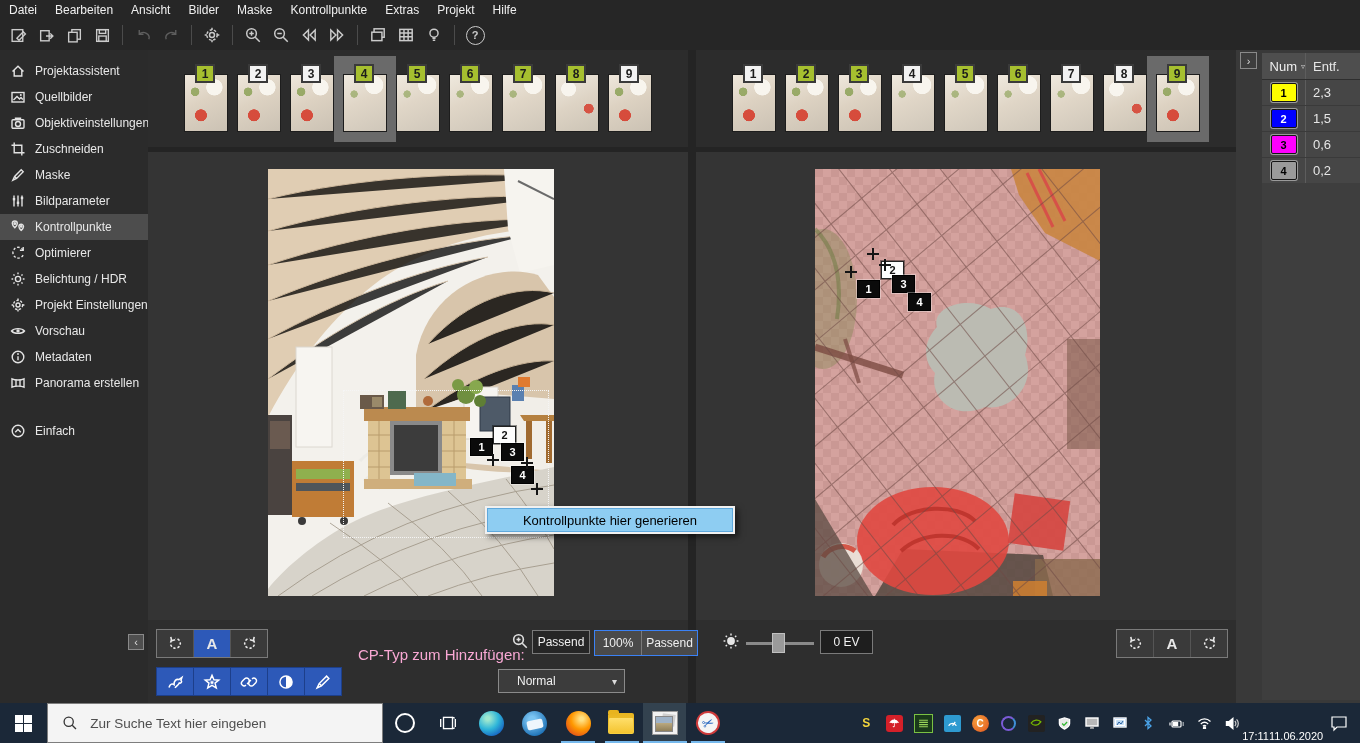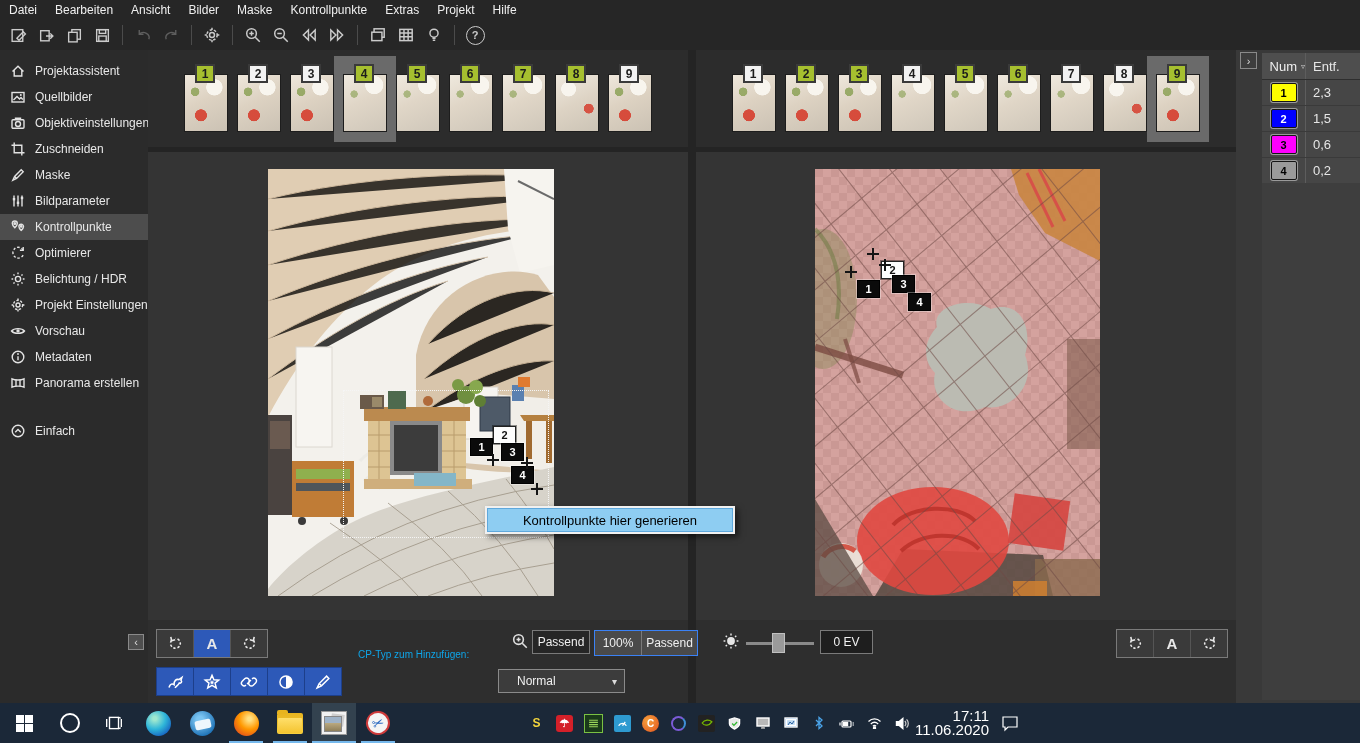--- a/index.html
+++ b/index.html
@@ -79,21 +79,21 @@
   .rbtn.on{background:#2d59b8}
   .rbtn svg{stroke:#e8e8e8;fill:none;stroke-width:1.5}
   #bluegrp{left:156px;top:667px;display:flex;border:1px solid #1d3f8a}
   #bluegrp .bbtn{width:36px;height:27px;background:#2d59b8;display:flex;align-items:center;justify-content:center}
   #bluegrp .bbtn+.bbtn{border-left:1px solid #1d3f8a}
   #bluegrp svg{stroke:#fff;fill:none;stroke-width:1.3}
   .btn-dark{background:#262626;border:1px solid #7a7a7a;color:#efefef;display:flex;align-items:center;justify-content:center;box-sizing:border-box}
   .btn-gray{background:#4a4a4a;color:#efefef;display:flex;align-items:center;justify-content:center;box-sizing:border-box}
   #pctgrp{left:594px;top:630px;height:24px;display:flex;border:1px solid #3b82f6}
   #pctgrp div+div{border-left:1px solid #7a7a7a}
-  #cp-type-label{left:358px;top:641px;height:27px;display:flex;align-items:center;color:#0ea5e9;font-size:10px}
+  #cp-type-label{left:358px;top:641px;height:27px;display:flex;align-items:center;color:#f9a8d4;font-size:15px}
   #cp-type-dd{left:498px;top:669px;width:127px;height:24px;background:#3c3c3c;border:1px solid #8a8a8a;box-sizing:border-box;
       display:flex;align-items:center;color:#f0f0f0}
   #cp-type-dd .val{padding-left:18px;flex:1}
   #cp-type-dd .chev{padding-right:7px;font-size:10px;color:#dcdcdc}
   #ev-box{left:820px;top:630px;width:53px;height:24px;background:#1e1e1e;border:1px solid #7a7a7a;box-sizing:border-box;
       display:flex;align-items:center;justify-content:center;color:#f2f2f2}
   #slider-track{left:746px;top:642px;width:68px;height:3px;background:#8a8a8a}
   #slider-handle{left:772px;top:633px;width:13px;height:20px;background:#9a9a9a;border:1px solid #c0c0c0;box-sizing:border-box}
   #sun-icon{left:722px;top:632px}
 
@@ -133,21 +133,21 @@
   #ico-exp::after{content:"";position:absolute;left:1px;top:5px;width:24px;height:15px;background:linear-gradient(180deg,#ffdf6b,#f4c430);border-radius:1px}
   #ico-pano{width:26px;height:24px;background:#f2f2f2;border:1px solid #999;position:relative;box-sizing:border-box}
   #ico-pano::before{content:"";position:absolute;right:2px;top:2px;width:13px;height:12px;background:#cfcfcf;transform:rotate(8deg)}
   #ico-pano::after{content:"";position:absolute;left:2px;top:4px;width:16px;height:14px;
       background:linear-gradient(180deg,#9fb3c8 45%,#b8a77e 46%,#8f7f5a 100%);border:1px solid #888}
   #ico-snip{width:24px;height:24px;border-radius:50%;background:#f4f4f4;border:2px solid #cf3b3b;box-sizing:border-box;
       display:flex;align-items:center;justify-content:center;color:#2766c0;font-size:14px;transform:rotate(-20deg)}
   #tray{display:flex;align-items:center;margin-left:128px;gap:11px}
   .tico{width:17px;height:17px;display:flex;align-items:center;justify-content:center;font-weight:bold;font-size:12px}
   .tico svg{stroke:#fff;fill:none;stroke-width:1.4}
-  #clock{width:72px;display:flex;flex-direction:column;justify-content:center;align-items:flex-end;color:#fff;font-size:15px;line-height:14px;margin-left:6px}
+  #clock{width:72px;display:flex;flex-direction:row;justify-content:center;align-items:flex-end;color:#fff;font-size:11px;line-height:14px;margin-left:6px}
   #action-center{width:42px;display:flex;align-items:center;justify-content:center}
 
   
   #left-image{left:268px;top:169px;width:286px;height:427px}
   #right-image{left:815px;top:169px;width:285px;height:427px}
 </style>
 </head>
 <body>
 
 <div id="menubar" class="abs">
@@ -736,20 +736,27 @@
 
 <div id="taskbar" class="abs">
   <div id="start-btn">
     <span class="winlogo">
         <i></i>
         <i></i>
         <i></i>
         <i></i>
       </span>
   </div>
+  <div id="search-box">
+    <svg width="16" height="16" viewBox="0 0 16 16" style="stroke:#333;fill:none;stroke-width:1.3">
+        <circle cx="6.7" cy="6.7" r="4.6"></circle>
+        <path d="M10.2 10.2 L14 14"></path>
+      </svg>
+    <span class="sph">Zur Suche Text hier eingeben</span>
+  </div>
   <div class="tslot">
     <span style="width:16px;height:16px;border:2px solid #fff;border-radius:50%"></span>
   </div>
   <div class="tslot">
     <svg width="18" height="18" viewBox="0 0 16 16" style="stroke:#fff;fill:none;stroke-width:1.2">
         <rect x="4" y="3" width="8" height="10"></rect>
         <path d="M1.5 4.5 V11.5 M14.5 4.5 V11.5 M12 3 L14 3.6 M12 13 L14 12.4"></path>
       </svg>
   </div>
   <div class="tslot">

